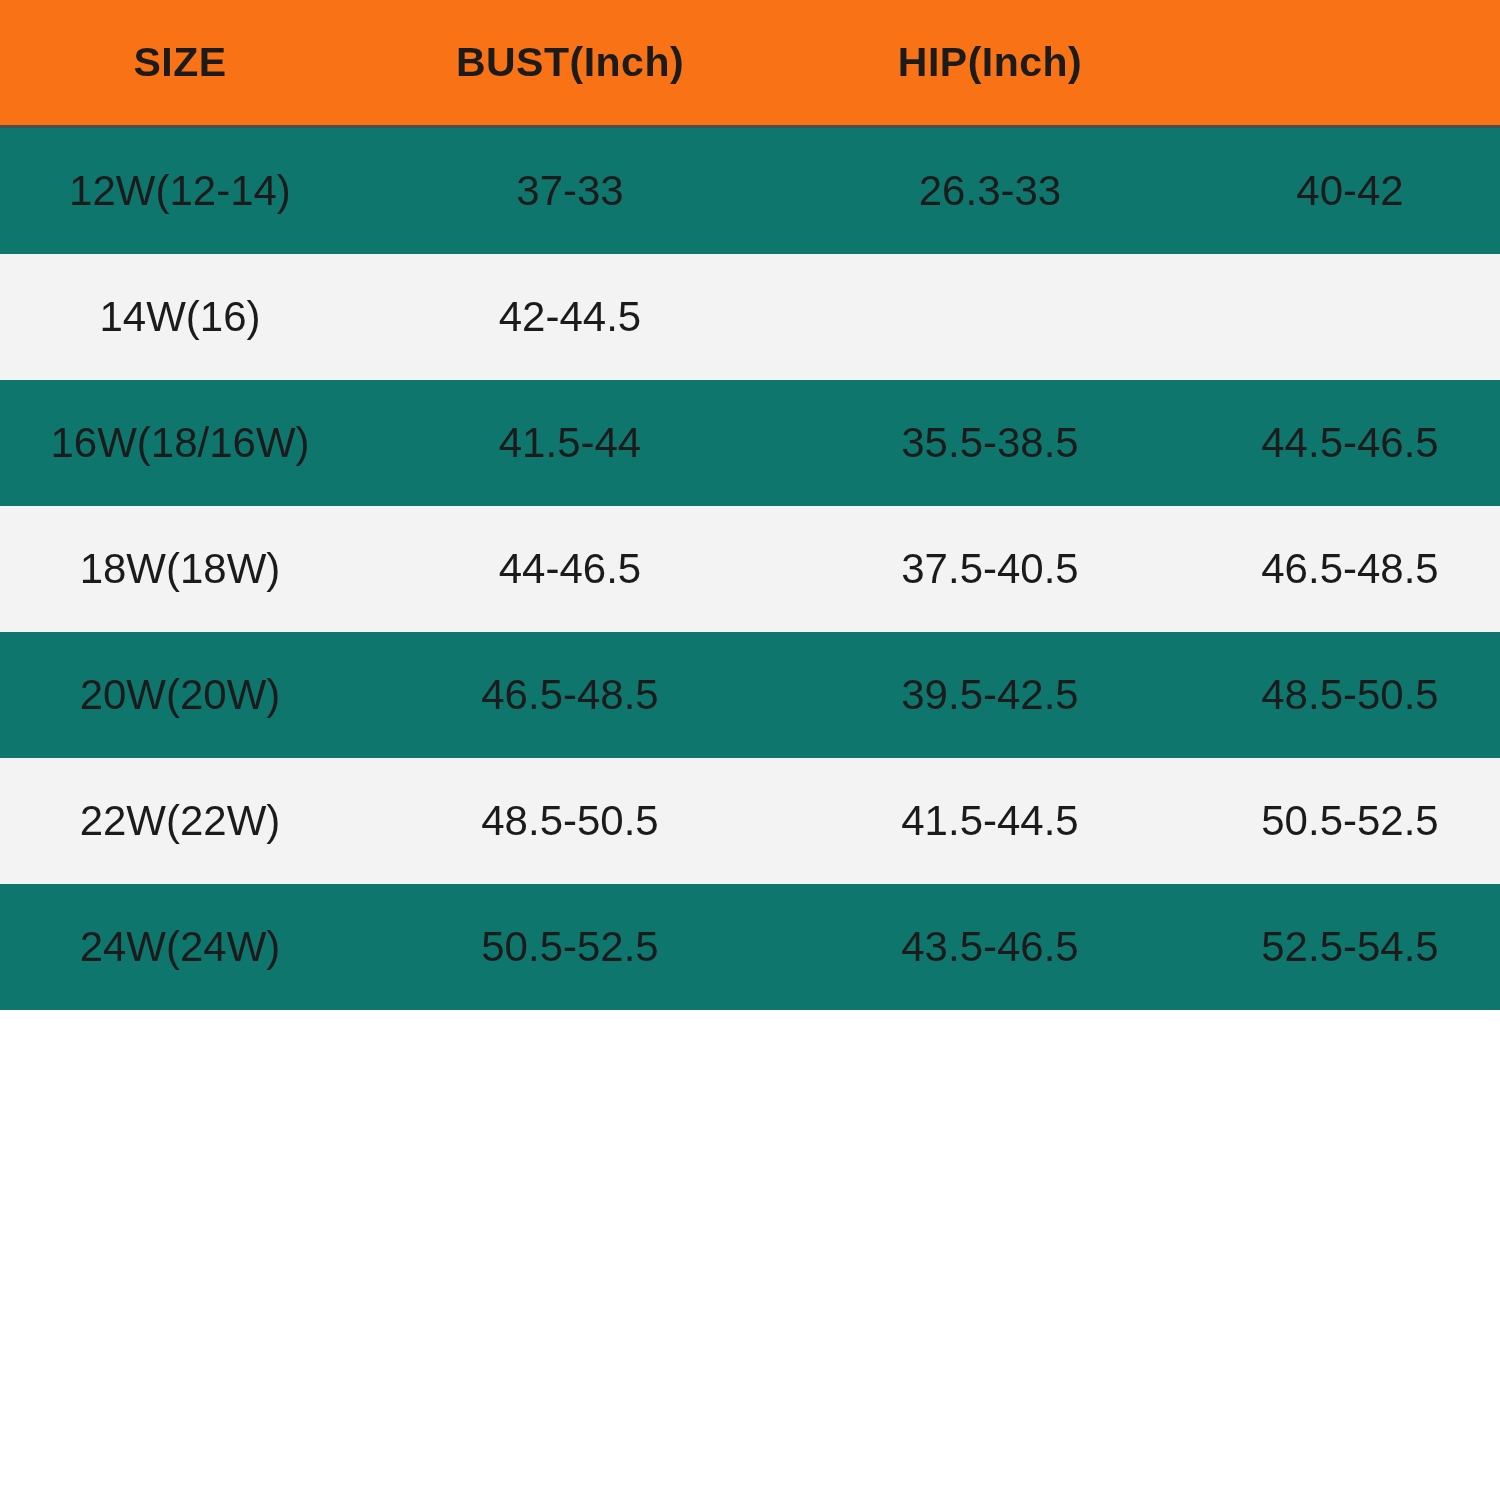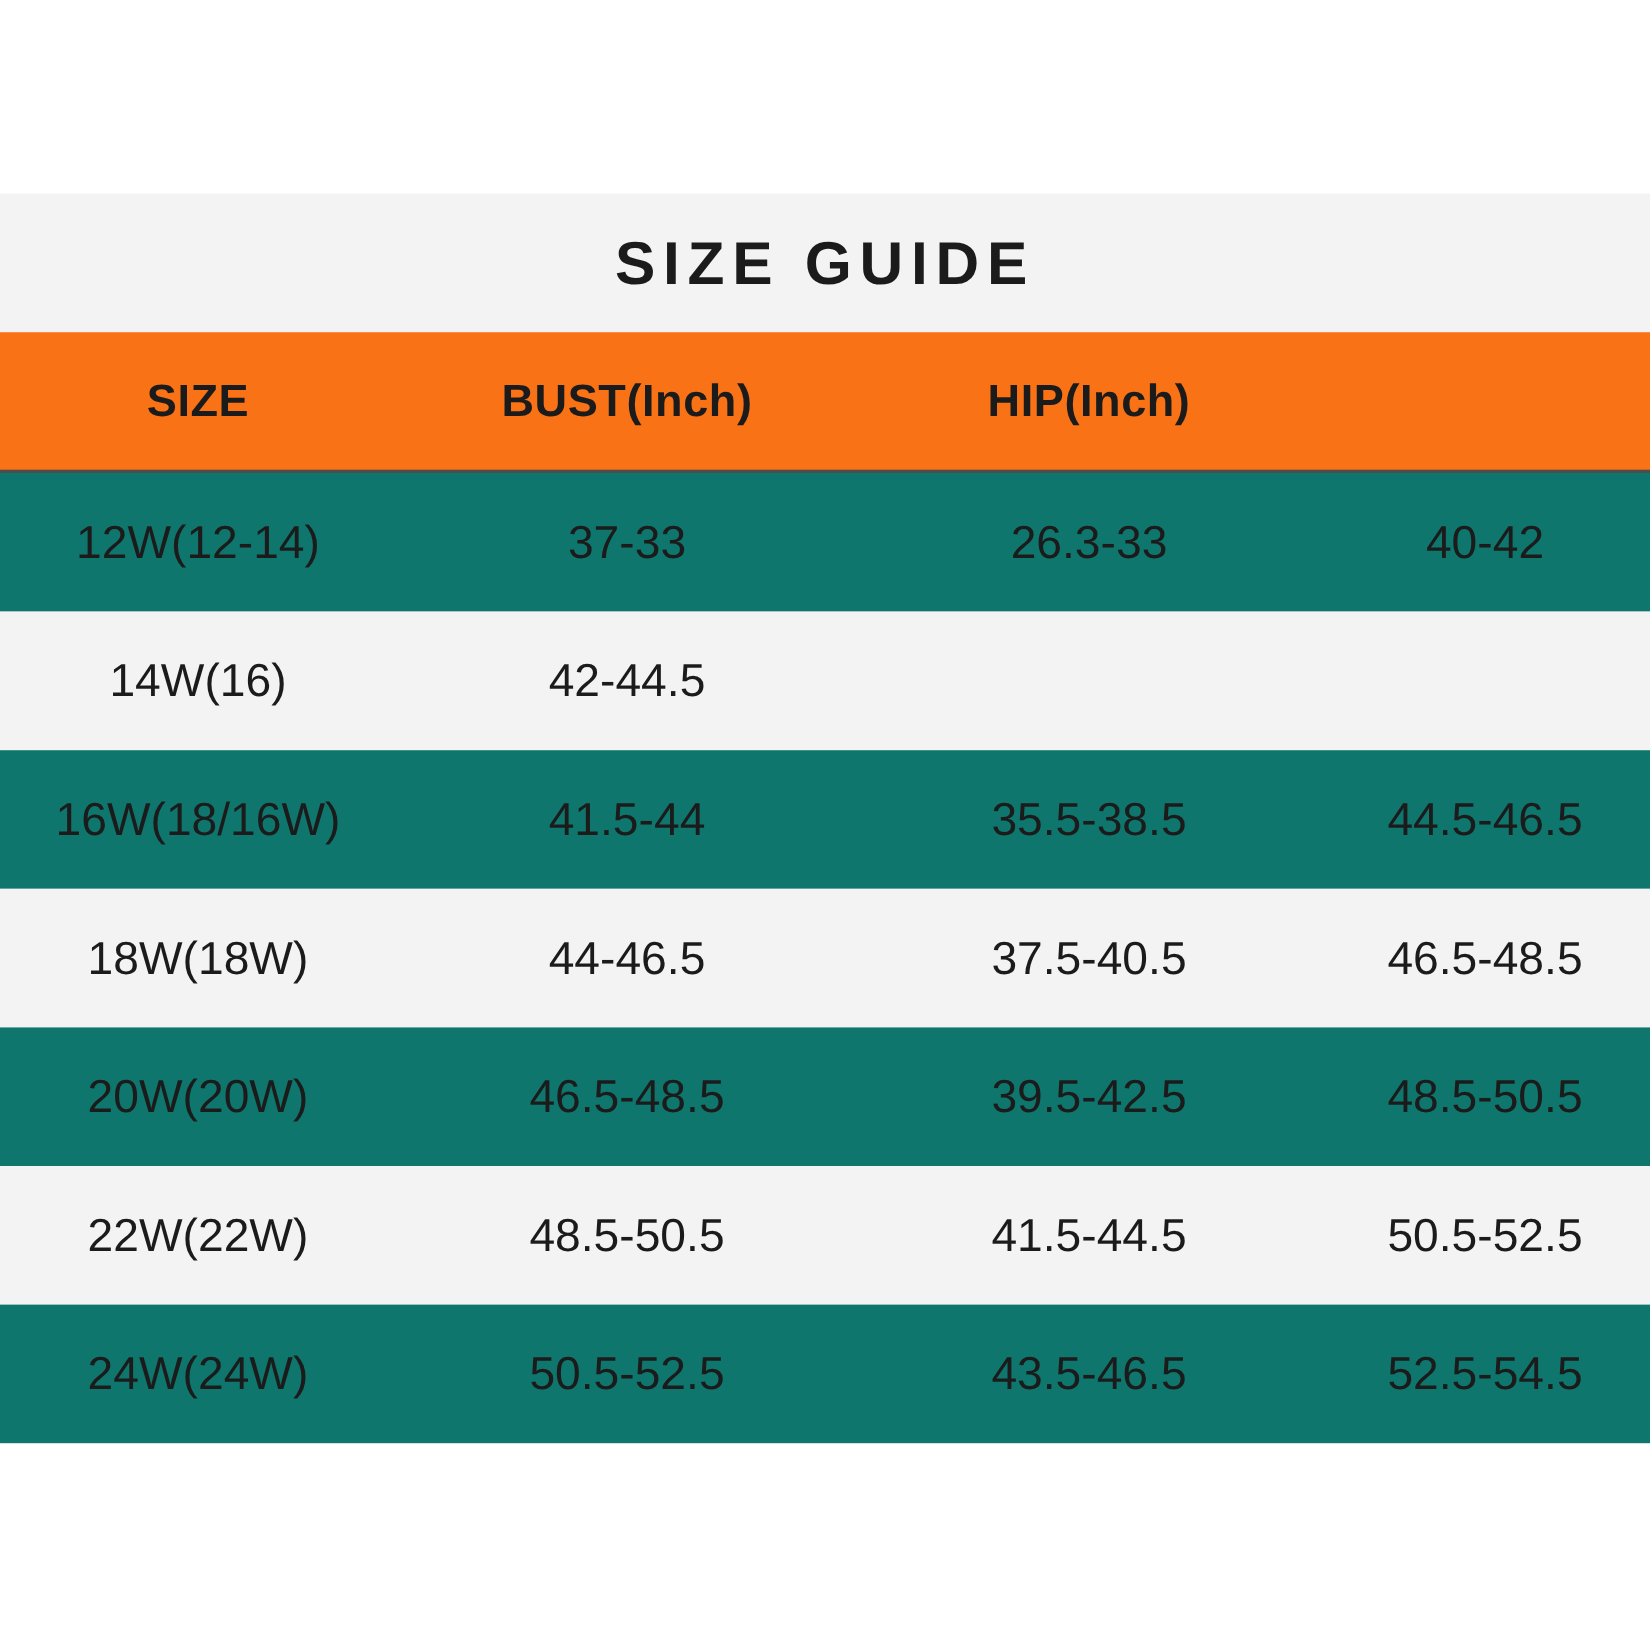--- a/index.html
+++ b/index.html
@@ -62,23 +62,20 @@
     font-weight: 400;
     color: #1b1b1b;
     white-space: nowrap;
   }
 </style>
 </head>
 <body>
 
 <div class="page">
 
-  <header class="title-band">
-    <h1 class="title">SIZE GUIDE</h1>
-  </header>
 
   <div class="size-table">
 
     <div class="header-row">
       <div class="header-cell">SIZE</div>
       <div class="header-cell">BUST(Inch)</div>
       <div class="header-cell">HIP(Inch)</div>
     </div>
 
     <div class="table-body">

